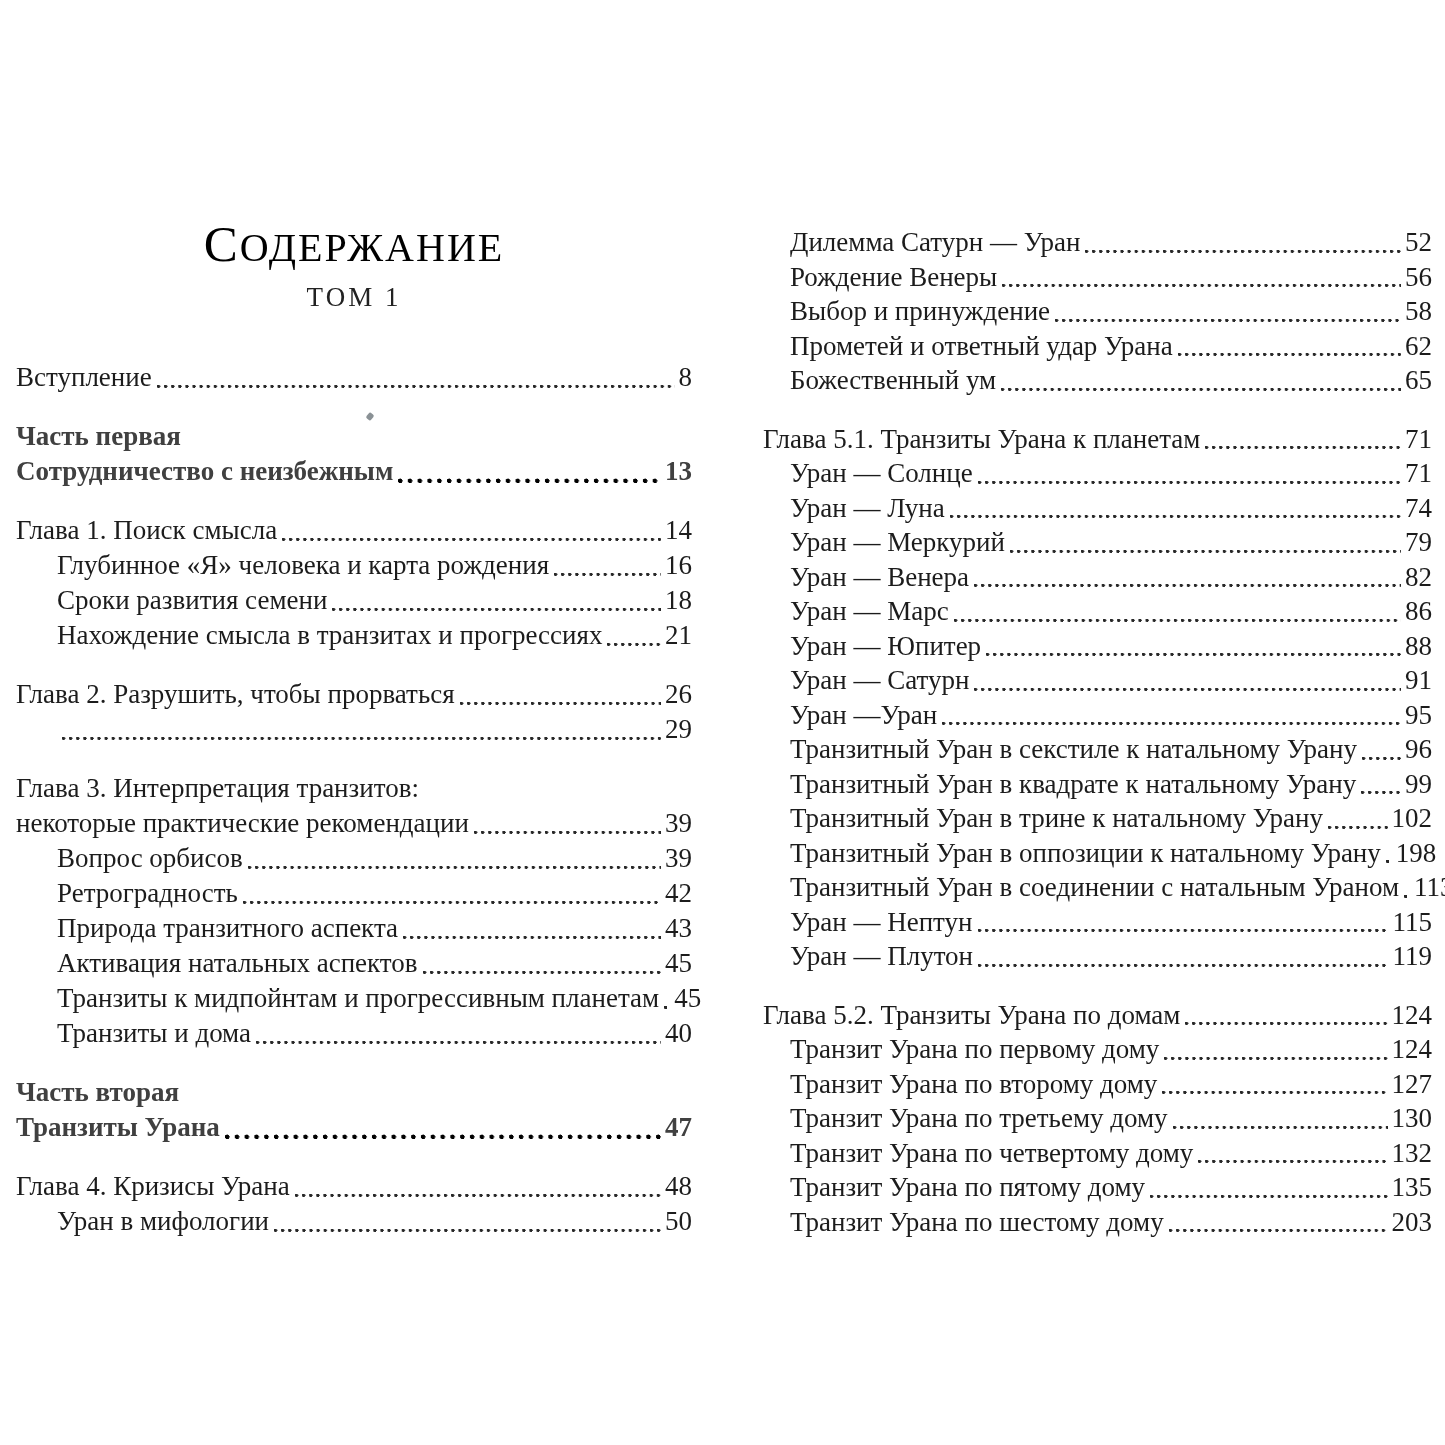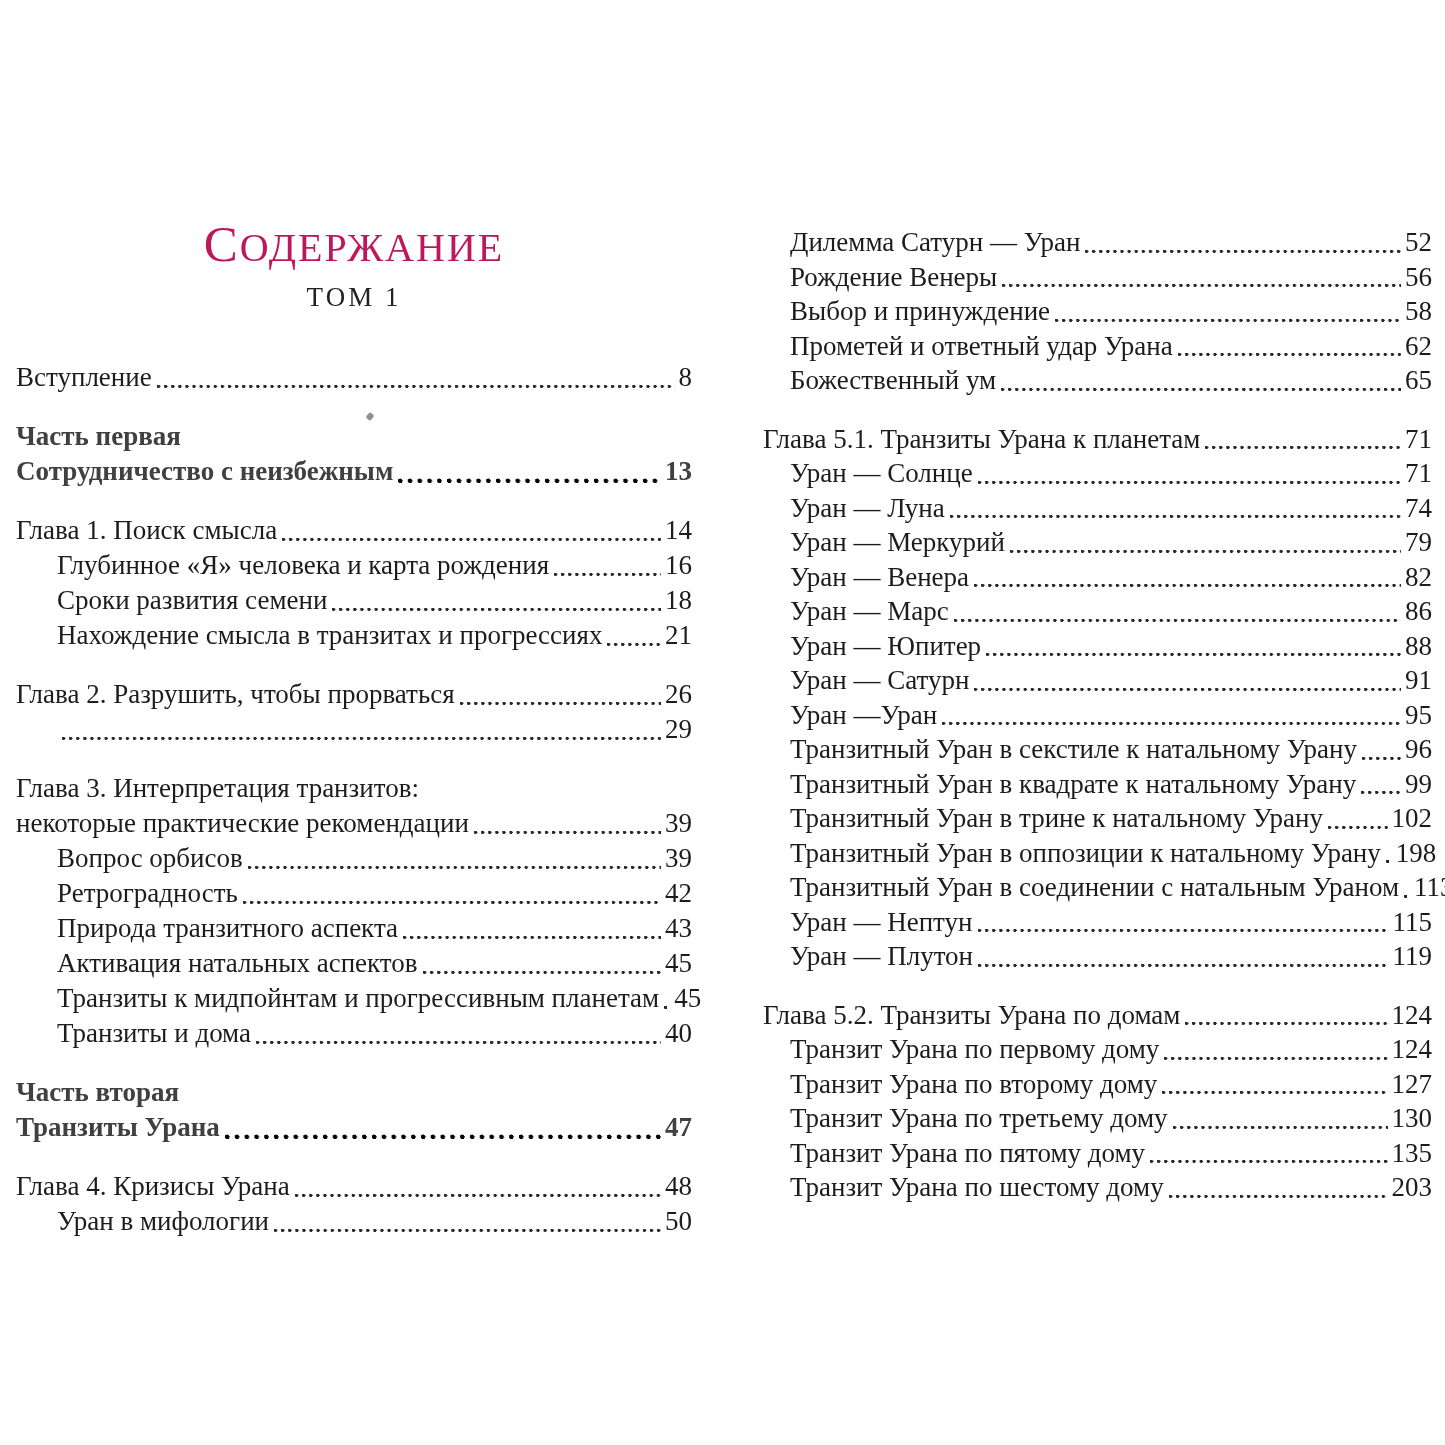--- a/index.html
+++ b/index.html
@@ -13,21 +13,21 @@
   .sheet{position:relative;width:1445px;height:1445px;background:#ffffff;}
 
   .col{position:absolute;top:0;}
   .col-left{left:16px;width:676px;}
   .col-right{left:763px;width:669px;}
 
   
   .toc-header{padding-top:220px;text-align:center;}
   .toc-title{
     margin:0;font-weight:400;font-size:40px;line-height:48px;
-    letter-spacing:2px;color:#be185d;
+    letter-spacing:2px;color:#000000;
   }
   .toc-title::first-letter{font-size:51px;}
   .toc-subtitle{
     margin-top:10px;font-size:27px;line-height:30px;letter-spacing:3px;color:#222;text-align:center;
   }
 
   
   .group{margin-top:24px;}
   .col-left .group:first-of-type{margin-top:48px;text-align:right;}
   .col-right .group:first-of-type{margin-top:0;}
@@ -314,20 +314,25 @@
             <span class="label">Транзит Урана по второму дому</span>
             <span class="dots"></span>
             <span class="page-num">127</span>
           </div>
           <div class="row indent">
             <span class="label">Транзит Урана по третьему дому</span>
             <span class="dots"></span>
             <span class="page-num">130</span>
           </div>
           <div class="row indent">
+            <span class="label">Транзит Урана по четвертому дому</span>
+            <span class="dots"></span>
+            <span class="page-num">132</span>
+          </div>
+          <div class="row indent">
             <span class="label">Транзит Урана по пятому дому</span>
             <span class="dots"></span>
             <span class="page-num">135</span>
           </div>
           <div class="row indent">
             <span class="label">Транзит Урана по шестому дому</span>
             <span class="dots"></span>
             <span class="page-num">203</span>
           </div>
         </div>

